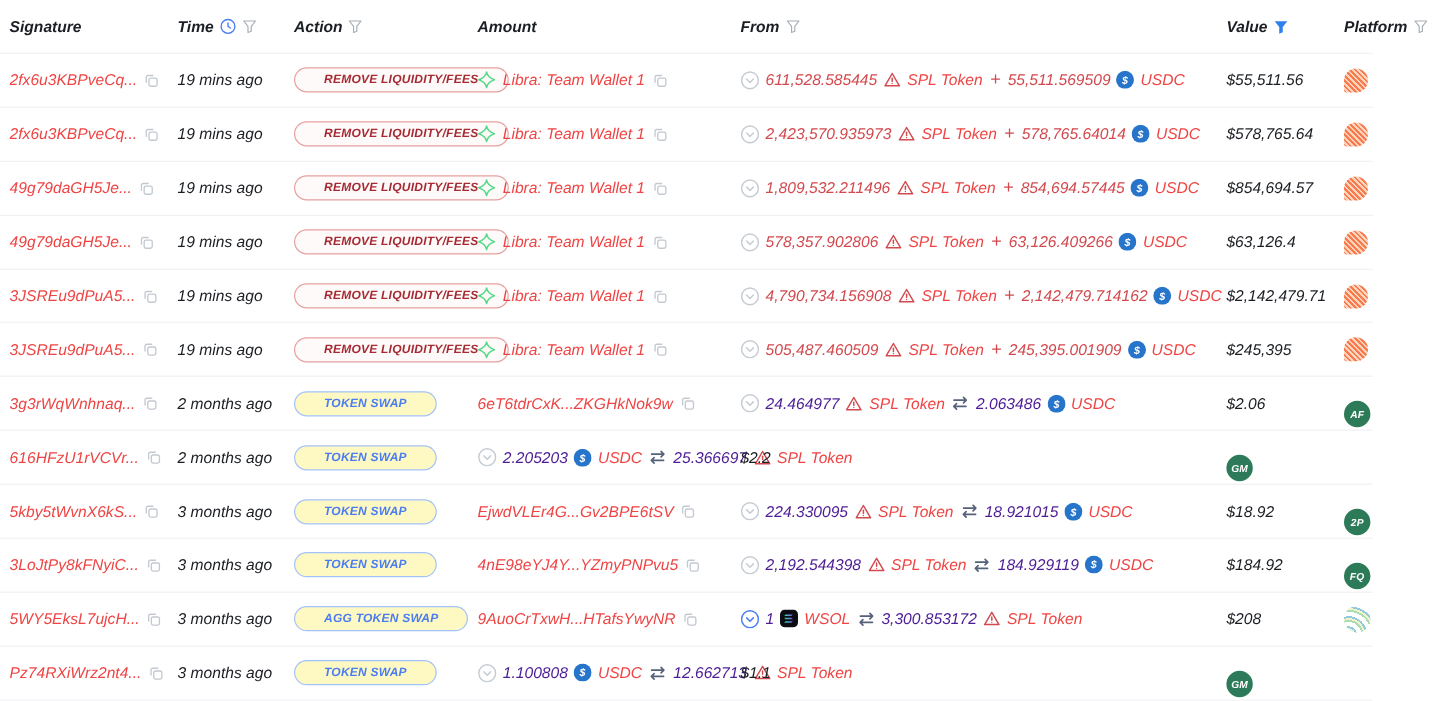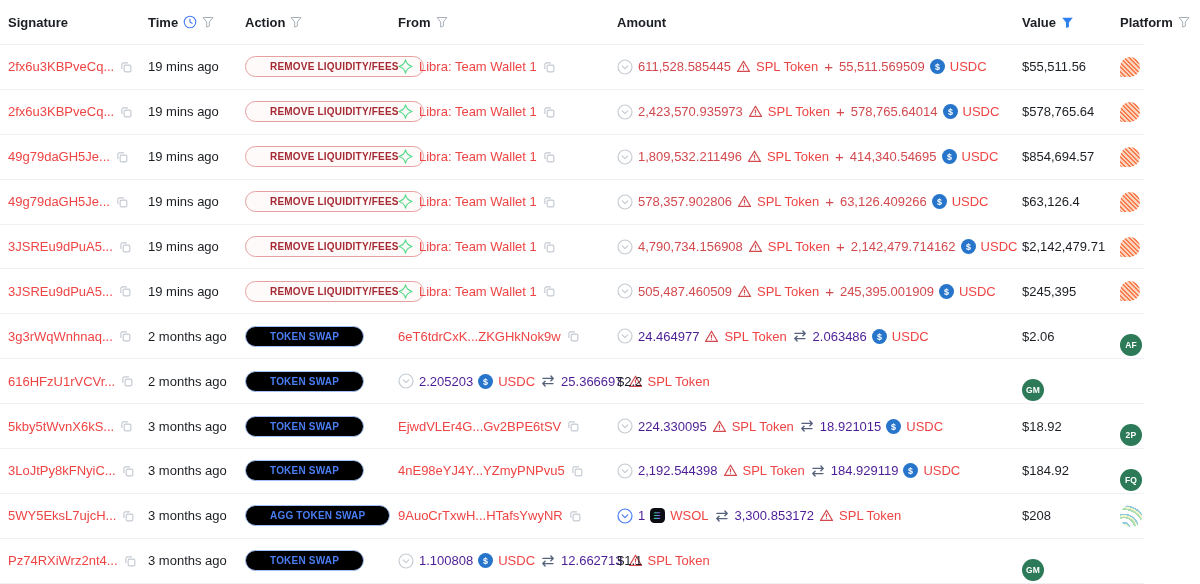--- a/index.html
+++ b/index.html
@@ -1,26 +1,26 @@
 <!DOCTYPE html>
 <html><head>
 <meta charset="utf-8">
 <style>
   html,body{margin:0;padding:0;background:#fff;}
   body{width:1200px;height:584px;overflow:hidden;font-family:"Liberation Sans",sans-serif;font-size:13px;color:#1b1e23;}
-  .table{width:1144px;}
+  .table{width:1144px;font-style:italic;}
   .tr{display:grid;grid-template-columns:140px 97px 153px 219px 405px 98px 1fr;align-items:center;height:43.9px;border-bottom:1px solid #f1f1f3;padding-left:8px;box-sizing:content-box;}
   .thead{height:44px;font-weight:bold;}
   .cell{display:flex;align-items:center;gap:6px;min-width:0;white-space:nowrap;}
   .th{gap:5px;}
   a{color:#ef4444;text-decoration:none;cursor:pointer;white-space:nowrap;}
   .ic{display:inline-flex;align-items:center;line-height:0;flex:none;}
   .badge{font-size:10px;font-weight:700;padding:4px 24px;border-radius:11px;letter-spacing:.2px;white-space:nowrap;}
   .badge.red{color:#a52a33;border:1px solid #e5a0a0;background:#fffafa;}
-  .badge.blue{color:#4a7df2;border:1px solid #a3c2f9;background:#000000;}
+  .badge.blue{color:#4a7df2;border:1px solid #a3c2f9;background:#fef9c3;}
   .amount{gap:5px;}
   .num{white-space:nowrap;color:#4c1d95;}
   .num.red{color:#d2494e;}
   .plus{color:#d2494e;font-size:15px;font-weight:500;margin:0 1px;line-height:1;}
   .platform-badge{width:22px;height:22px;border-radius:50%;background:#2c7a57;color:#fff;font-size:8.5px;font-weight:700;display:flex;align-items:center;justify-content:center;letter-spacing:.2px;cursor:pointer;margin-top:18px;}
   .meteora{width:20px;height:20px;border-radius:50% 50% 50% 2px;background:repeating-linear-gradient(45deg,#f87b4e 0 1.6px,#fcd4bd 1.6px 3.2px);cursor:pointer;}
   .waves{width:22px;height:22px;border-radius:50%;background:repeating-radial-gradient(circle at 18% 108%,#ffffff 0 2px,#a9dcb2 2px 3.6px,#f0f4c6 3.6px 5.2px,#8fc9e2 5.2px 6.8px,#ffffff 6.8px 8.4px);cursor:pointer;}
   .trunc{overflow:hidden;text-overflow:ellipsis;}
 </style>
 </head>
@@ -47,29 +47,29 @@
     </div>
     <div class="cell th">
       <span>Action</span>
       <span class="ic">
           <svg width="12" height="12" viewBox="0 0 16 16">
             <path d="M1.5 2h13L9.8 8v5.4L6.2 14.8V8Z" fill="none" stroke="#a6adb6" stroke-width="1.3" stroke-linejoin="round"></path>
           </svg>
         </span>
     </div>
     <div class="cell th">
+      <span>Amount</span>
+    </div>
+    <div class="cell th">
       <span>From</span>
       <span class="ic">
           <svg width="12" height="12" viewBox="0 0 16 16">
             <path d="M1.5 2h13L9.8 8v5.4L6.2 14.8V8Z" fill="none" stroke="#a6adb6" stroke-width="1.3" stroke-linejoin="round"></path>
           </svg>
         </span>
-    </div>
-    <div class="cell th">
-      <span>Amount</span>
     </div>
     <div class="cell th">
       <span>Value</span>
       <span class="ic">
           <svg width="13" height="13" viewBox="0 0 16 16">
             <path d="M1.5 2h13L9.8 8v5.4L6.2 14.8V8Z" fill="#2f80ed" stroke="none"></path>
           </svg>
         </span>
     </div>
     <div class="cell th">
@@ -248,21 +248,21 @@
           <span class="num red">1,809,532.211496</span>
           <span class="ic">
             <svg width="15" height="15" viewBox="0 0 16 16" fill="none" stroke="#d2494e" stroke-width="1.3" stroke-linejoin="round">
               <path d="M8 2.4 14.4 13.3H1.6Z"></path>
               <line x1="8" y1="6.6" x2="8" y2="9.4" stroke-linecap="round"></line>
               <circle cx="8" cy="11.3" r=".6" fill="#d2494e" stroke="none"></circle>
             </svg>
           </span>
           <a>SPL Token</a>
           <span class="plus">+</span>
-          <span class="num red">414,340.54695</span>
+          <span class="num red">854,694.57445</span>
           <span class="ic">
             <svg width="15" height="15" viewBox="0 0 16 16">
               <circle cx="8" cy="8" r="8" fill="#2775ca"></circle>
               <text x="8" y="11.4" font-size="9.5" font-weight="bold" fill="#fff" text-anchor="middle" font-family="Liberation Sans, sans-serif">$</text>
             </svg>
           </span>
           <a>USDC</a>
         </div>
         <div class="cell">
           <span>$854,694.57</span>

